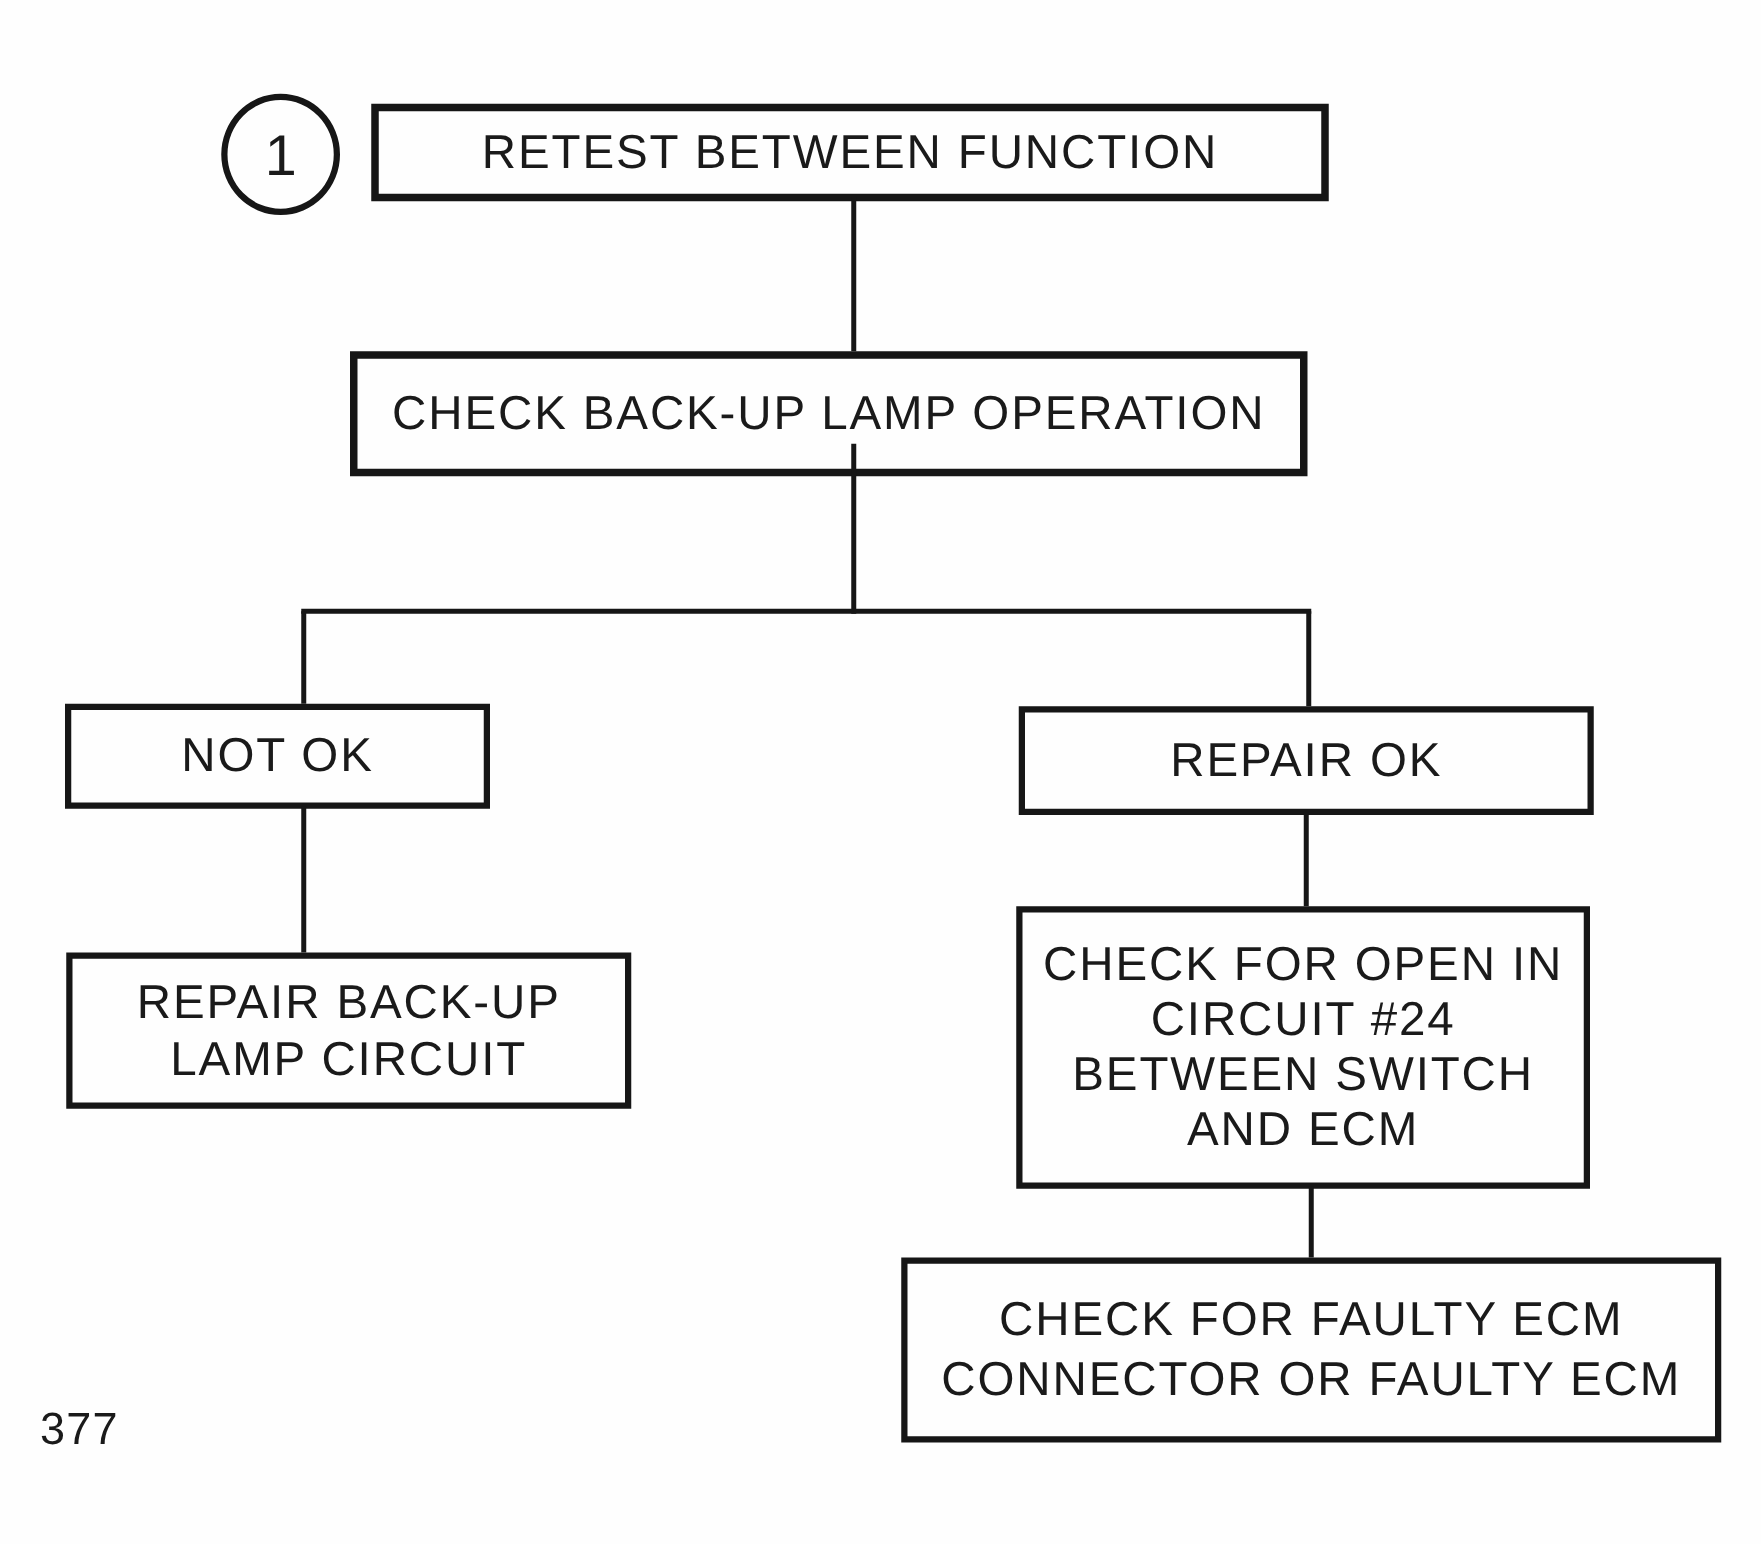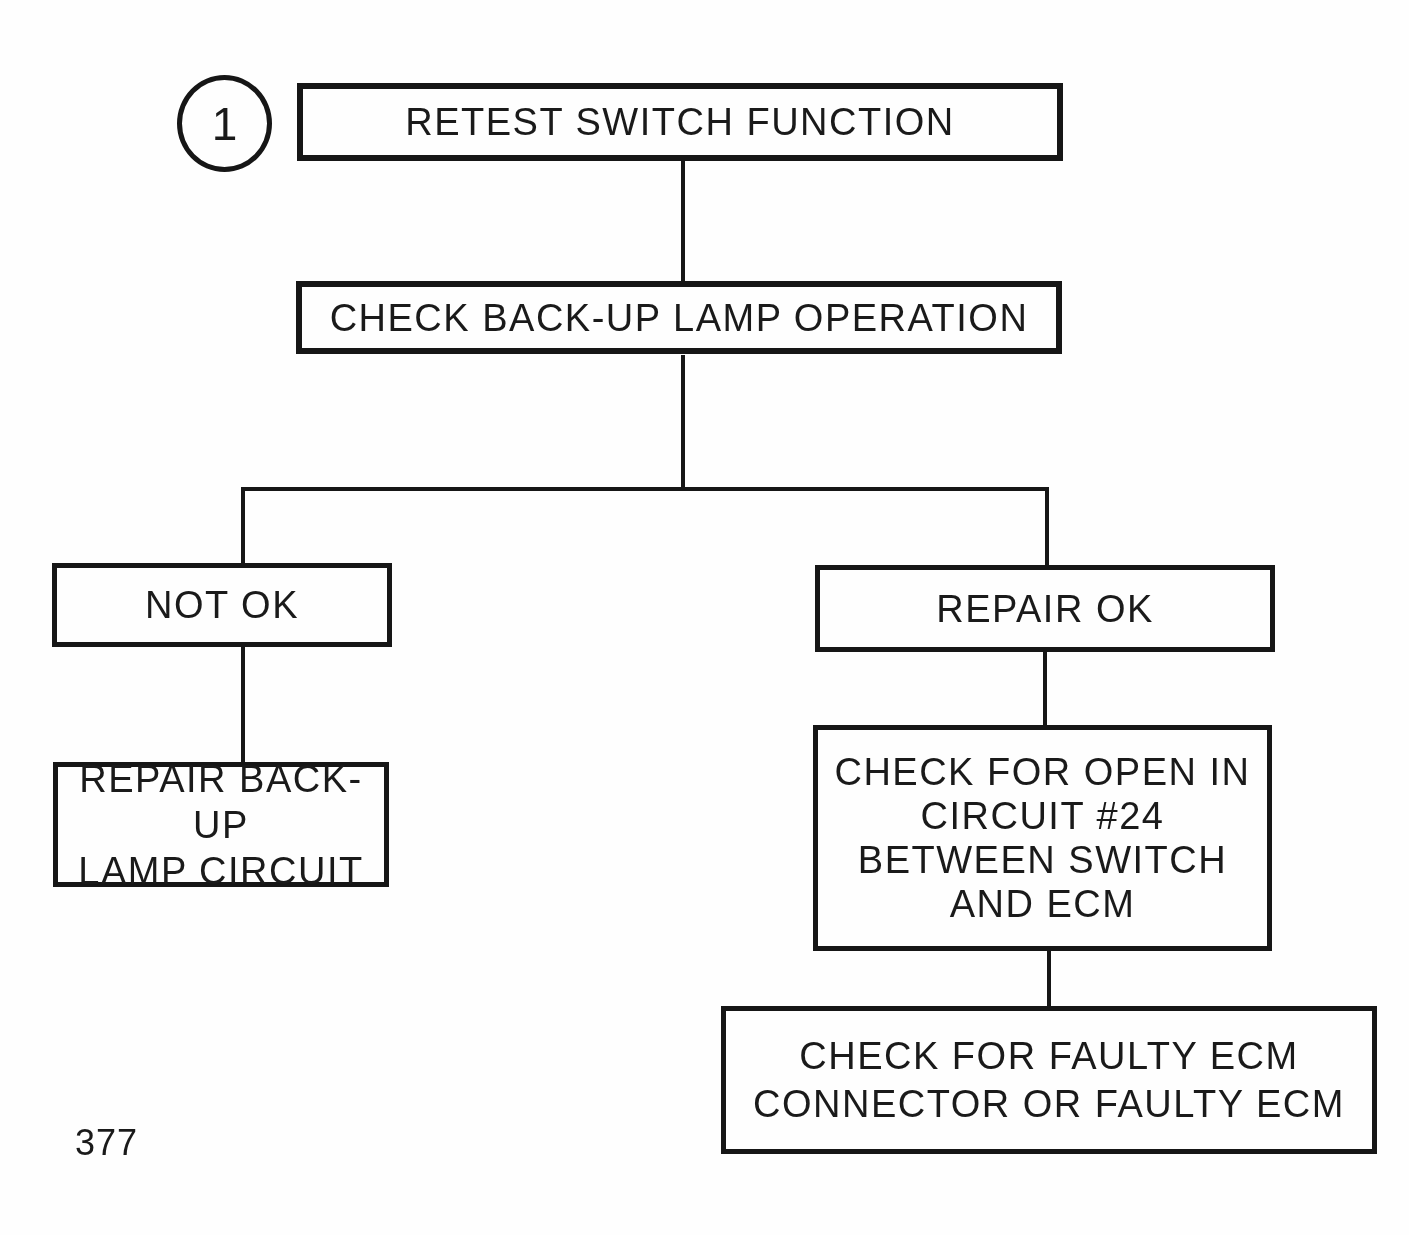--- a/index.html
+++ b/index.html
@@ -44,53 +44,52 @@
     font-size: 46px;
     color: #1a1a1a;
   }
   .line {
     position: absolute;
     background: #161616;
   }
   
   #badge-1        { left: 177px; top: 75px;  width: 95px;  height: 97px; }
   #node-retest    { left: 297px; top: 83px;  width: 766px; height: 78px; }
-  #node-checklamp { left: 296px; top: 281px; width: 766px; height: 73px; }
+  #node-checklamp { left: 280px; top: 281px; width: 766px; height: 100px; }
   #node-notok     { left: 52px;  top: 563px; width: 340px; height: 84px; }
   #node-worksok   { left: 815px; top: 565px; width: 460px; height: 87px; }
-  #node-repair    { left: 53px;  top: 762px; width: 336px; height: 125px; line-height: 46px; }
+  #node-repair    { left: 53px;  top: 762px; width: 452px; height: 125px; line-height: 46px; }
   #node-checkopen { left: 813px; top: 725px; width: 459px; height: 226px; line-height: 44px; }
   #node-faulty    { left: 721px; top: 1006px; width: 656px; height: 148px; }
   
   #conn-v1     { left: 681px; top: 158px; width: 4px; height: 127px; }
   #conn-v2     { left: 681px; top: 355px; width: 4px; height: 136px; }
   #conn-h      { left: 241px; top: 487px; width: 808px; height: 4px; }
   #conn-vleft  { left: 241px; top: 489px; width: 4px; height: 78px; }
   #conn-vright { left: 1045px; top: 489px; width: 4px; height: 80px; }
   #conn-v3     { left: 241px; top: 645px; width: 4px; height: 120px; }
   #conn-v4     { left: 1043px; top: 650px; width: 4px; height: 79px; }
   #conn-v5     { left: 1047px; top: 949px; width: 4px; height: 60px; }
   .page-number {
     position: absolute;
     left: 32px;
     top: 1122px;
     font-size: 36px;
     letter-spacing: 1px;
     color: #1a1a1a;
-    margin-left: 43px;
   }
 </style>
 </head>
 <body>
 
 <div class="page">
 
   <div id="badge-1" class="circle">1</div>
 
-  <div id="node-retest" class="box heavy">RETEST SWITCH FUNCTION</div>
+  <div id="node-retest" class="box heavy">RETEST BETWEEN FUNCTION</div>
 
   <div id="conn-v1" class="line"></div>
 
   <div id="node-checklamp" class="box heavy">CHECK BACK-UP LAMP OPERATION</div>
 
   <div id="conn-v2" class="line"></div>
   <div id="conn-h" class="line"></div>
   <div id="conn-vleft" class="line"></div>
   <div id="conn-vright" class="line"></div>
 

